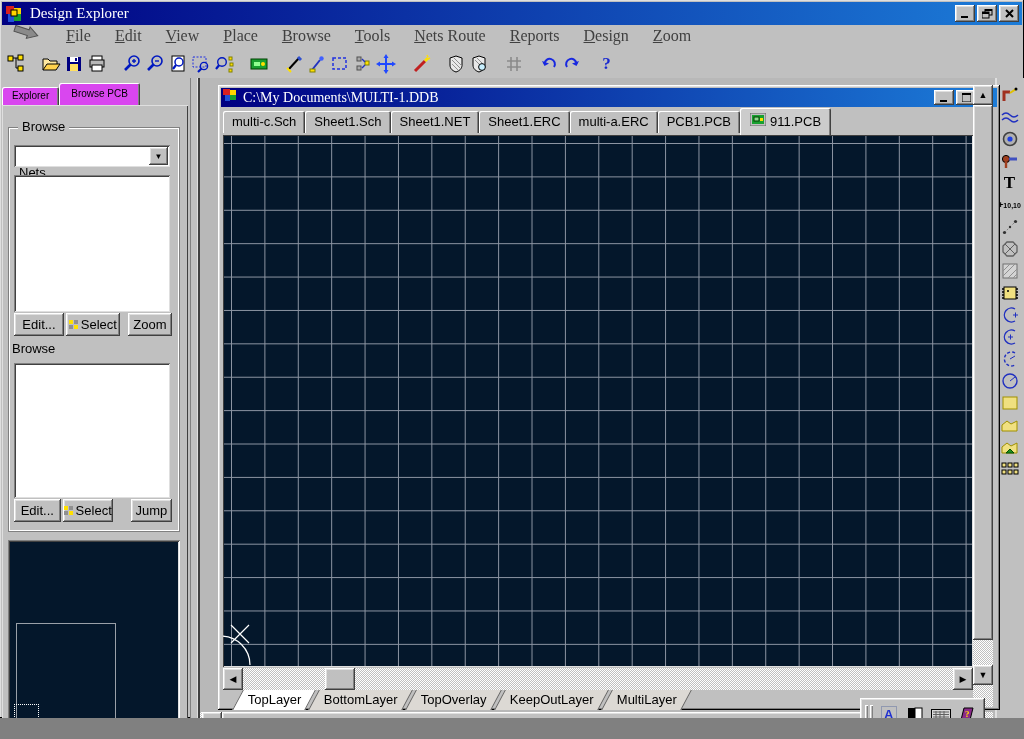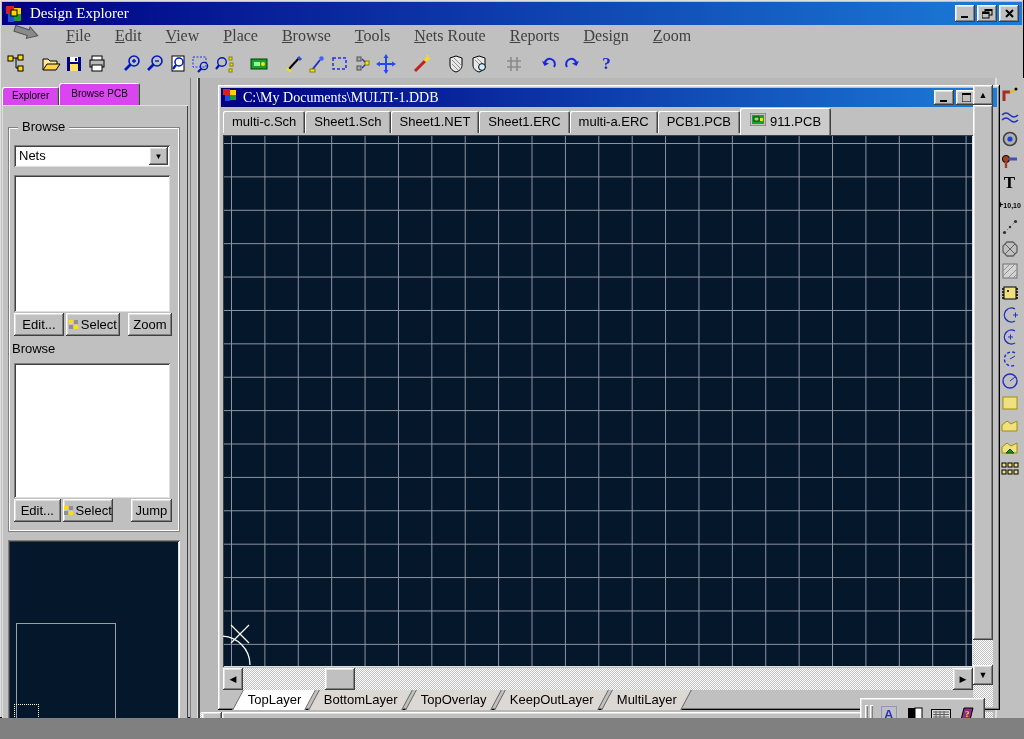--- a/index.html
+++ b/index.html
@@ -44,21 +44,21 @@
   .lp-tabs{ position:absolute; left:2px; top:2px; height:25px; display:flex; align-items:flex-end; }
   .lp-tab{ font-size:10px; padding:3px 10px 4px; background:#d946ef;
     box-shadow: inset 1px 1px 0 #fff, inset -1px 0 0 #404040, inset -2px 0 0 #808080; border-radius:2px 2px 0 0; }
   .lp-tab.active{ padding:5px 12px 6px; position:relative; z-index:2; }
   .lp-body{ position:absolute; left:2px; top:27px; width:186px; bottom:2px;
     box-shadow: inset 1px 1px 0 #dfdfdf, inset -1px -1px 0 #404040; background:#c0c0c0; }
   .groupbox{ position:absolute; left:8px; top:49px; width:172px; height:405px;
     box-shadow: inset 1px 1px 0 #808080, inset -1px -1px 0 #808080, inset 2px 2px 0 #fff, inset -2px -2px 0 #fff; }
   .groupbox-label{ position:absolute; left:18px; top:41px; background:#c0c0c0; padding:0 4px; font-size:13px; z-index:2;}
   .combo{ position:absolute; left:14px; top:67px; width:156px; height:22px; display:flex; }
-  .combo .val{ flex:1; font-size:13px; padding:3px 5px; }
+  .combo .val{ flex:1; font-size:13px; padding:20px 5px; }
   .combo .drop{ width:19px; height:18px; margin:2px 2px 0 0; display:flex; align-items:center; justify-content:center; font-size:8px; }
   .listbox{ position:absolute; left:14px; width:156px; background:#fff; }
   .btnrow{ position:absolute; left:14px; width:158px; height:23px; display:flex; }
   .pbtn{ height:23px; font-size:13px; display:flex; align-items:center; justify-content:center; overflow:hidden; white-space:nowrap; }
   .mini-grid{ width:9px; height:9px; margin-right:3px; flex:none;
     background:
       linear-gradient(#ffe000,#ffe000) 0 0/4px 4px no-repeat,
       linear-gradient(#909090,#909090) 5px 0/4px 4px no-repeat,
       linear-gradient(#909090,#909090) 0 5px/4px 4px no-repeat,
       linear-gradient(#ffe000,#ffe000) 5px 5px/4px 4px no-repeat; }

